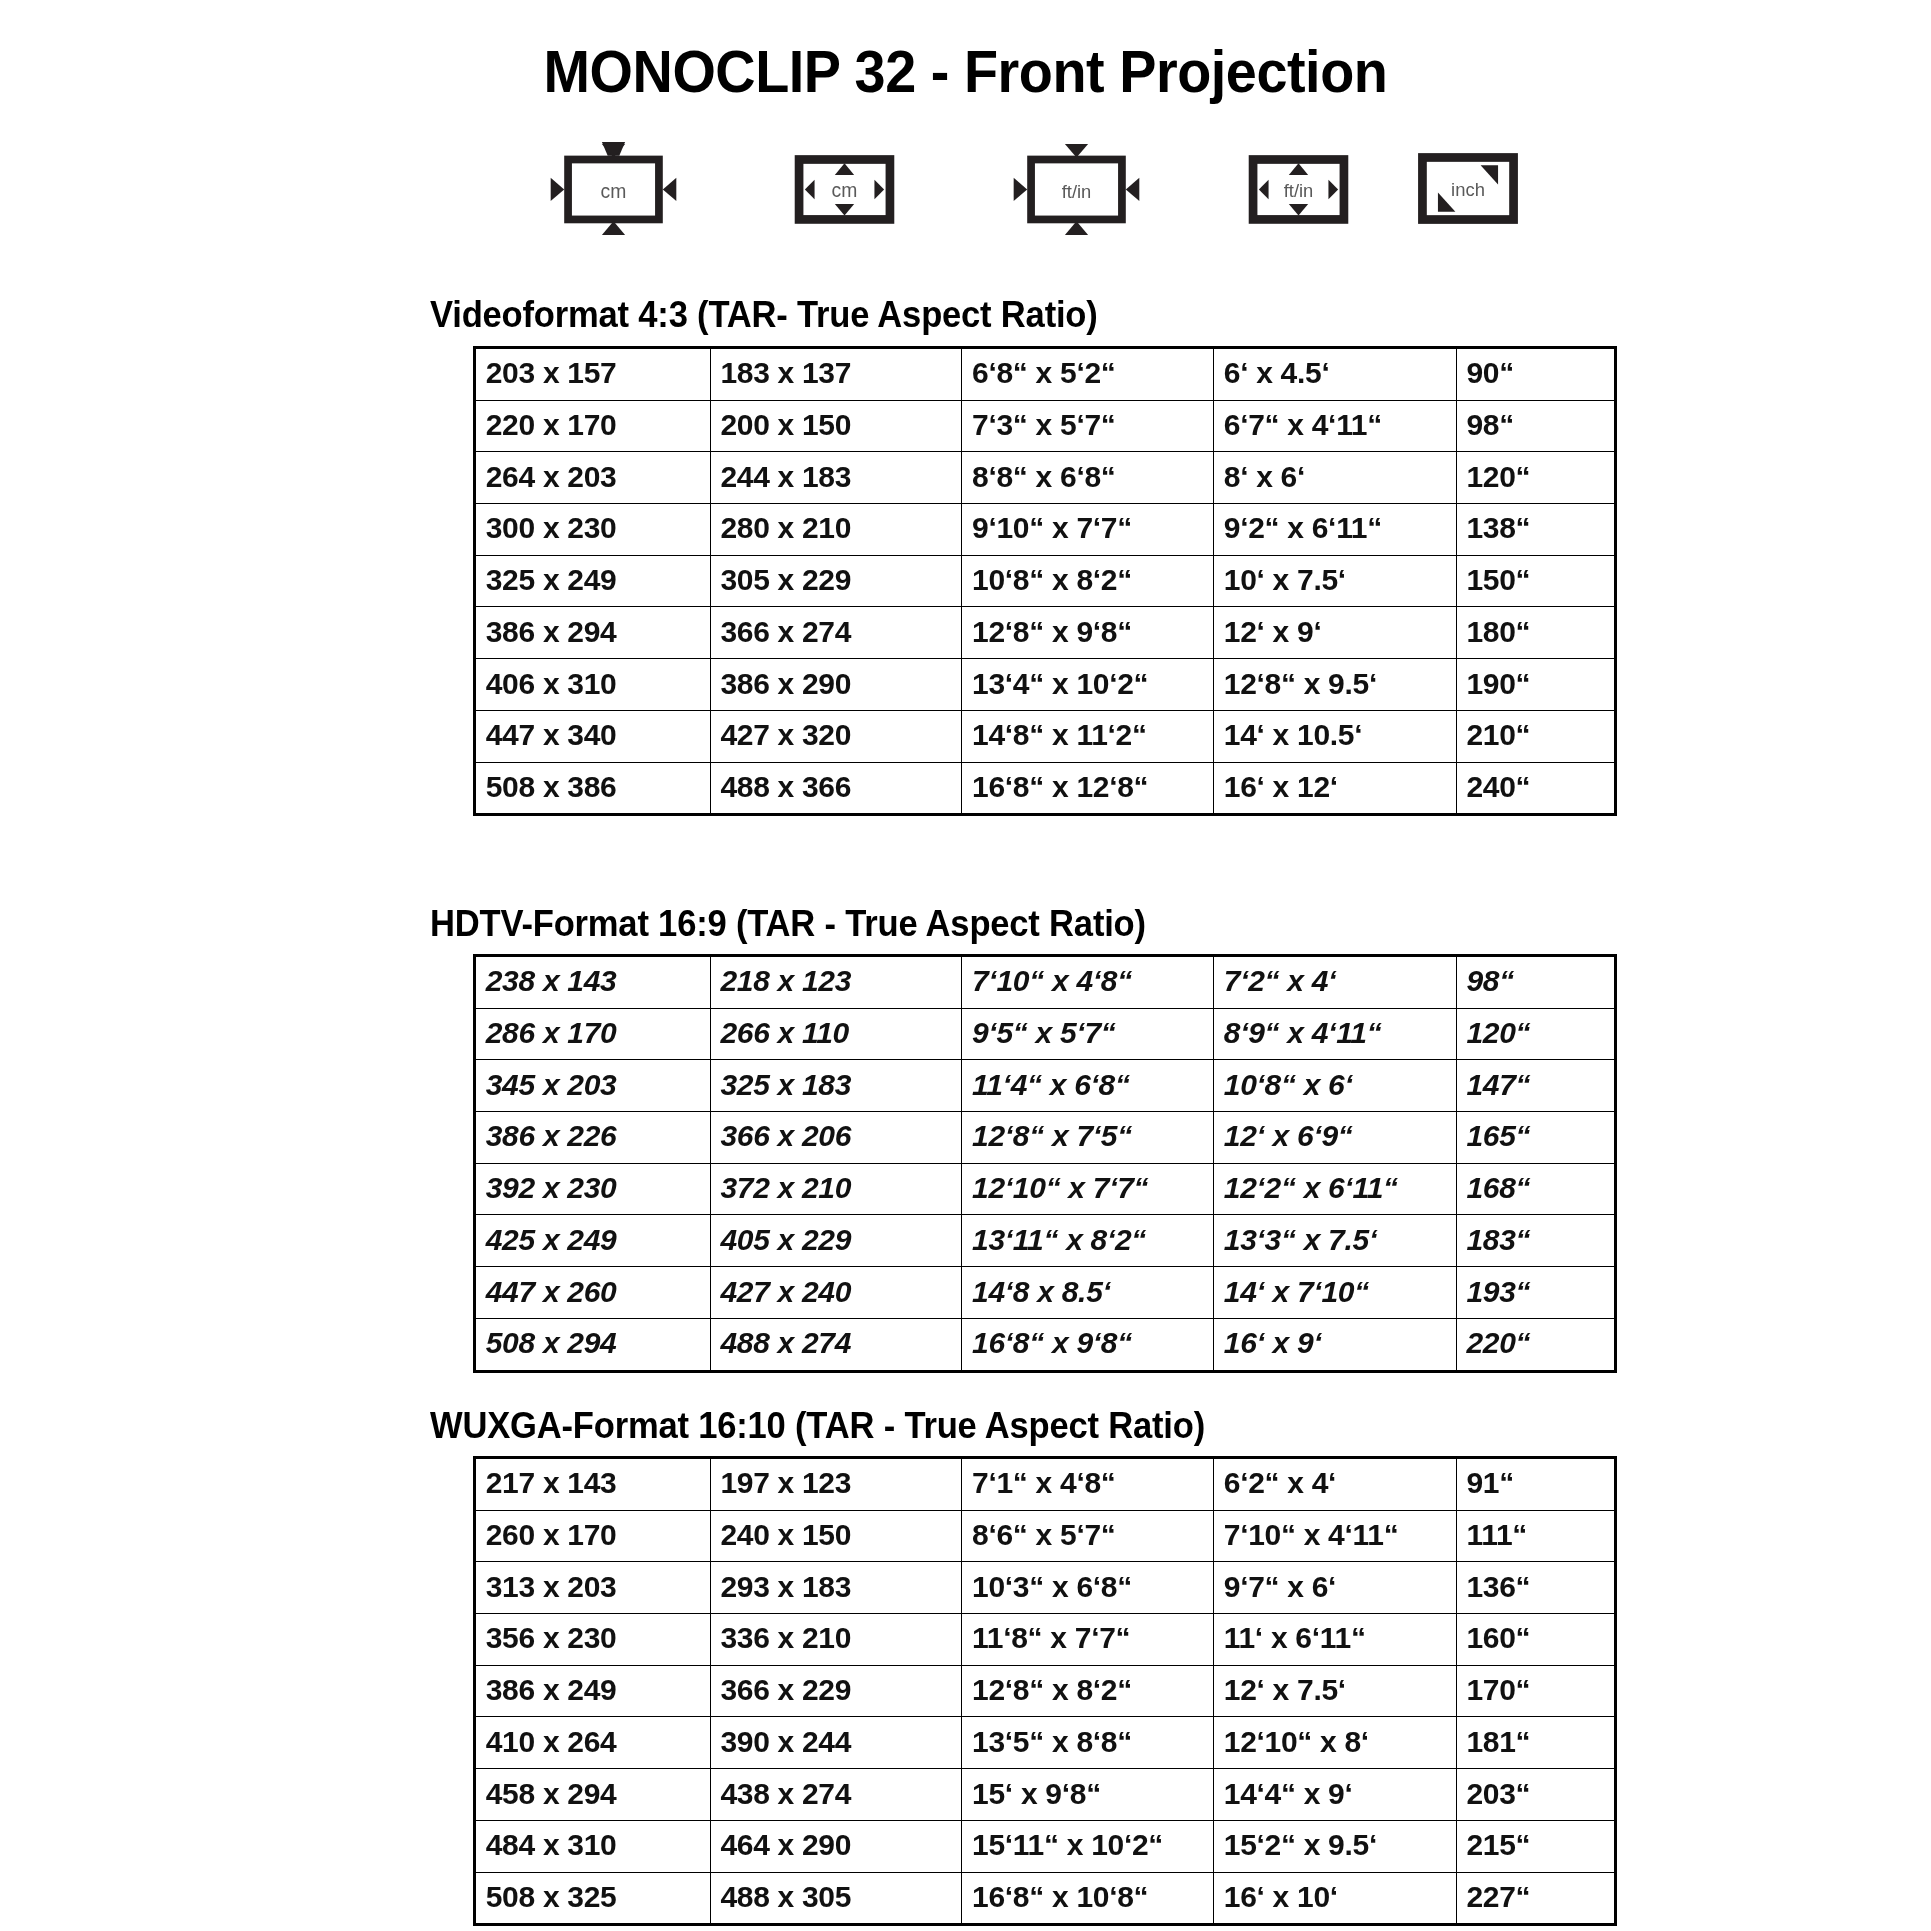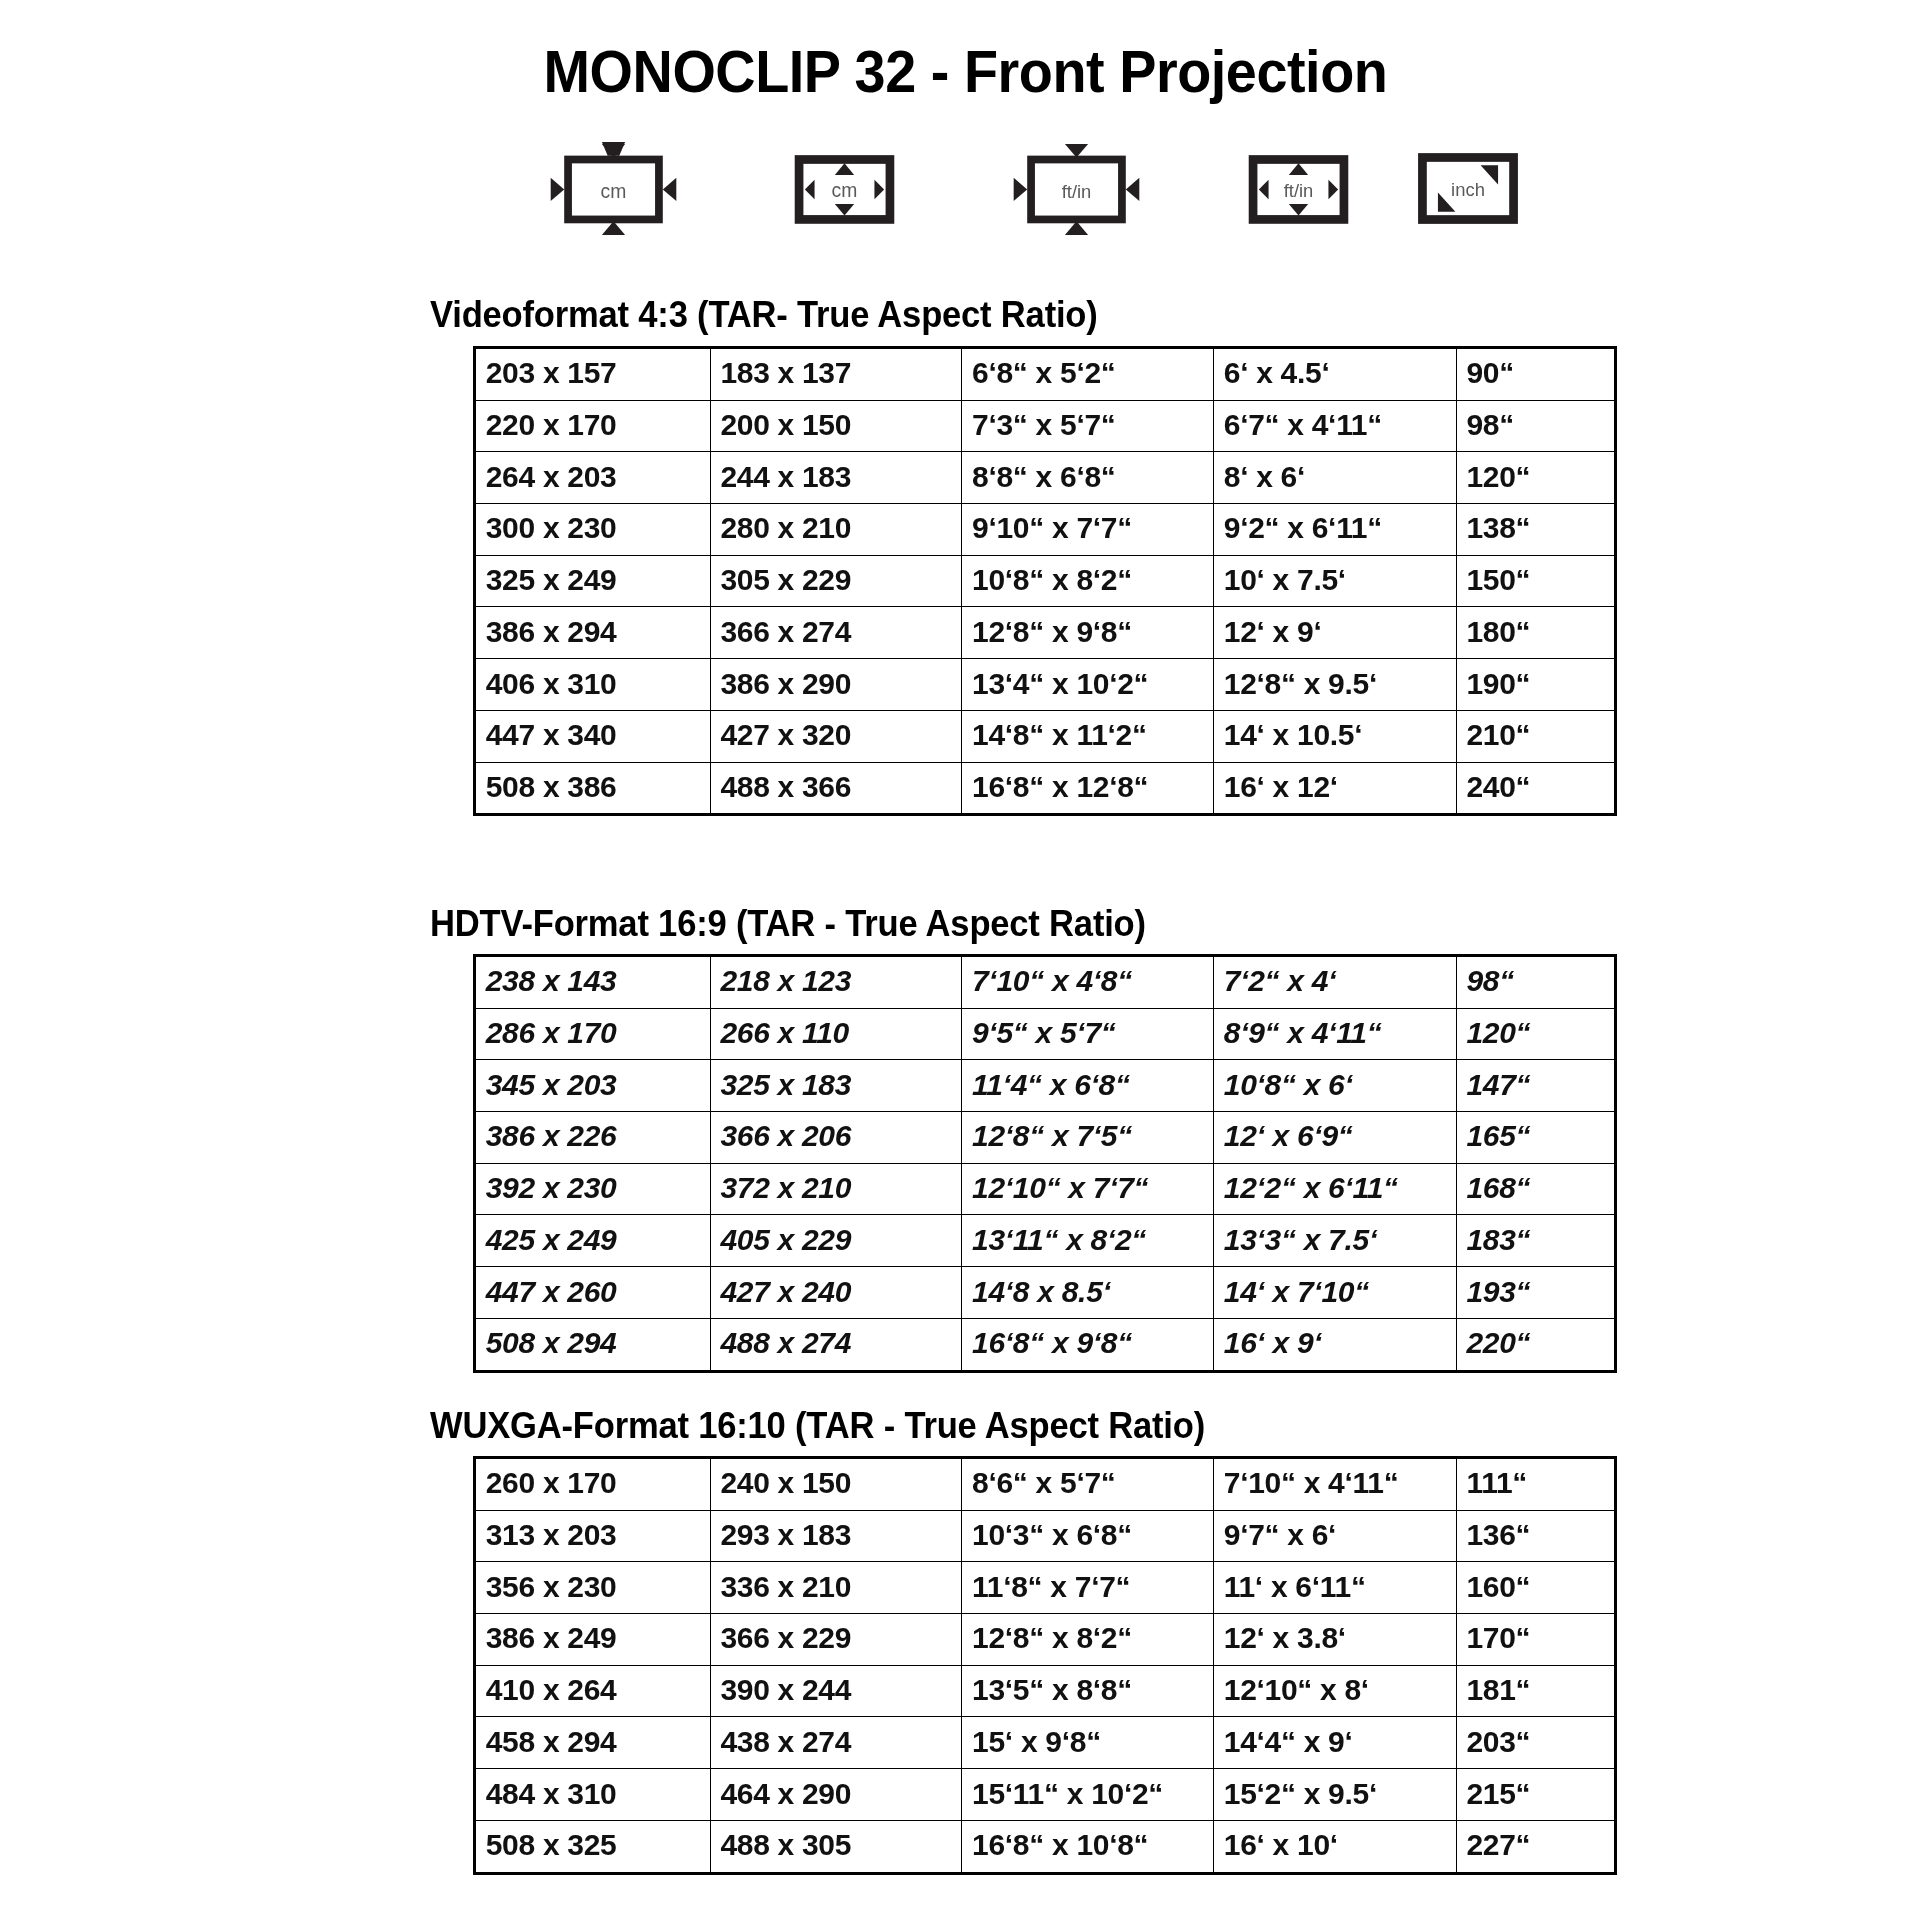--- a/index.html
+++ b/index.html
@@ -283,20 +283,27 @@
           <td class="c3">16‘ x 9‘</td>
           <td class="c4">220“</td>
         </tr>
       </tbody>
   </table>
 
   <div class="section-heading" id="h2" style="left: 430px; top: 1405px;">WUXGA-Format 16:10 (TAR - True Aspect Ratio)</div>
   <table class="spec" id="t2" style="left: 473px; top: 1456px;">
     <tbody id="tb2">
         <tr>
+          <td class="c0">217 x 143</td>
+          <td class="c1">197 x 123</td>
+          <td class="c2">7‘1“ x 4‘8“</td>
+          <td class="c3">6‘2“ x 4‘</td>
+          <td class="c4">91“</td>
+        </tr>
+        <tr>
           <td class="c0">260 x 170</td>
           <td class="c1">240 x 150</td>
           <td class="c2">8‘6“ x 5‘7“</td>
           <td class="c3">7‘10“ x 4‘11“</td>
           <td class="c4">111“</td>
         </tr>
         <tr>
           <td class="c0">313 x 203</td>
           <td class="c1">293 x 183</td>
           <td class="c2">10‘3“ x 6‘8“</td>
@@ -307,21 +314,21 @@
           <td class="c0">356 x 230</td>
           <td class="c1">336 x 210</td>
           <td class="c2">11‘8“ x 7‘7“</td>
           <td class="c3">11‘ x 6‘11“</td>
           <td class="c4">160“</td>
         </tr>
         <tr>
           <td class="c0">386 x 249</td>
           <td class="c1">366 x 229</td>
           <td class="c2">12‘8“ x 8‘2“</td>
-          <td class="c3">12‘ x 3.8‘</td>
+          <td class="c3">12‘ x 7.5‘</td>
           <td class="c4">170“</td>
         </tr>
         <tr>
           <td class="c0">410 x 264</td>
           <td class="c1">390 x 244</td>
           <td class="c2">13‘5“ x 8‘8“</td>
           <td class="c3">12‘10“ x 8‘</td>
           <td class="c4">181“</td>
         </tr>
         <tr>

